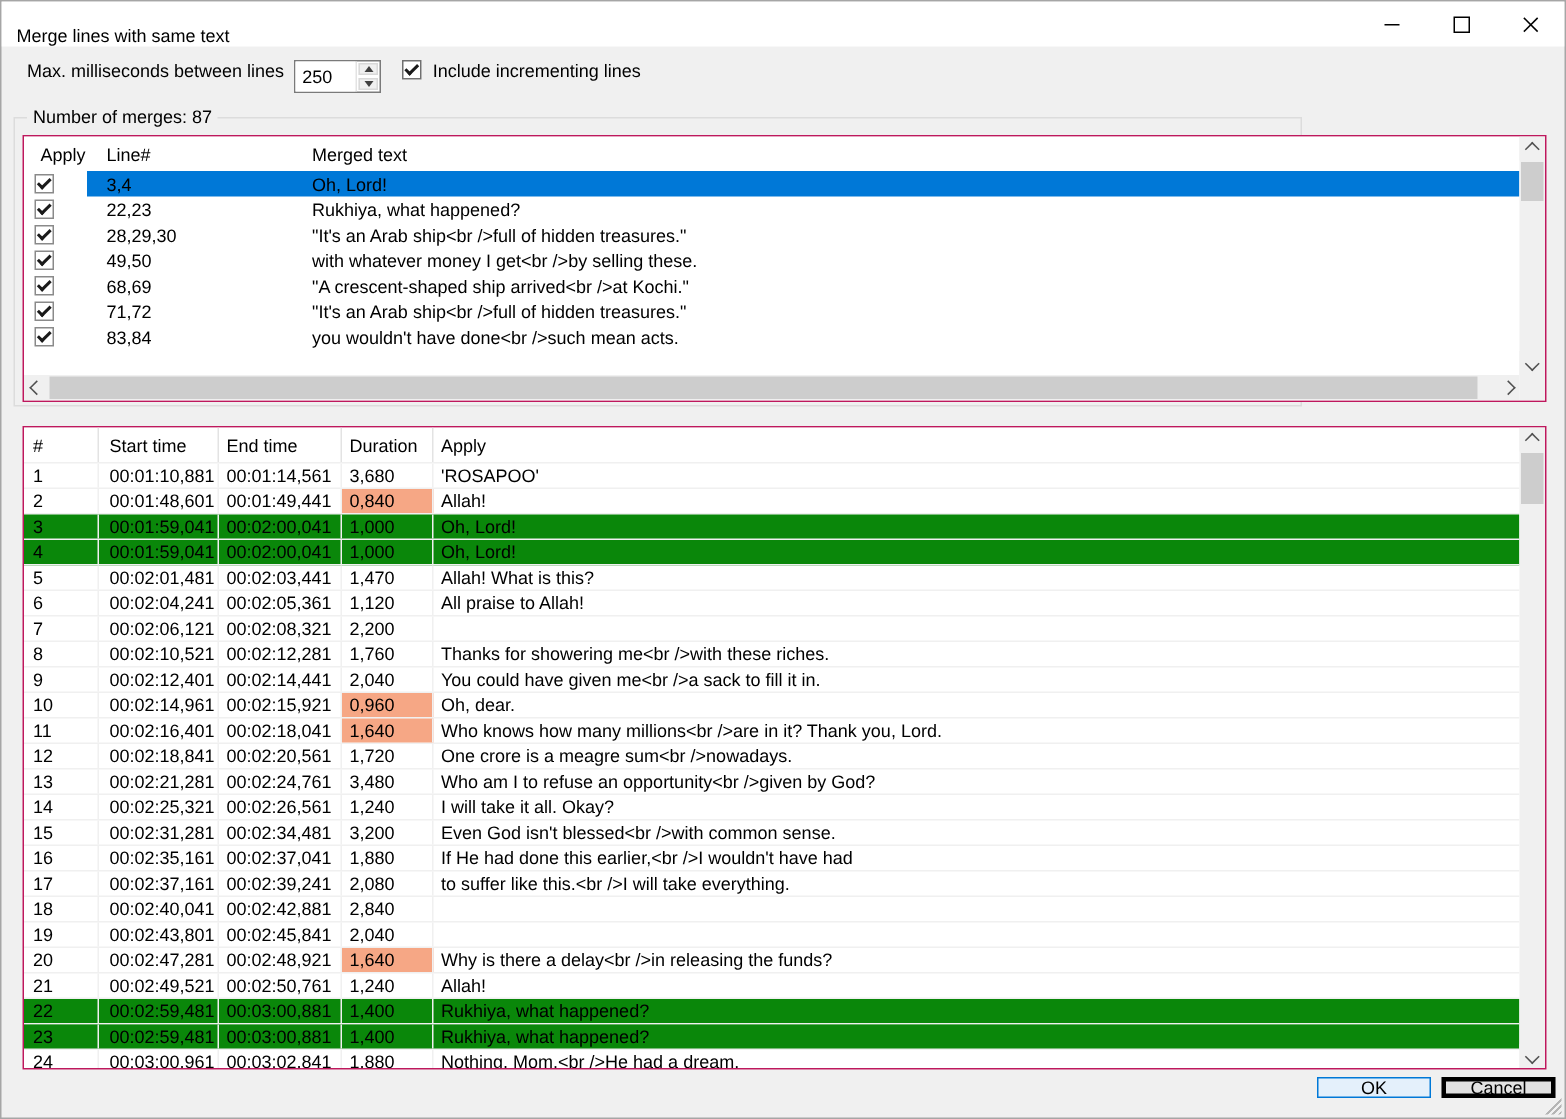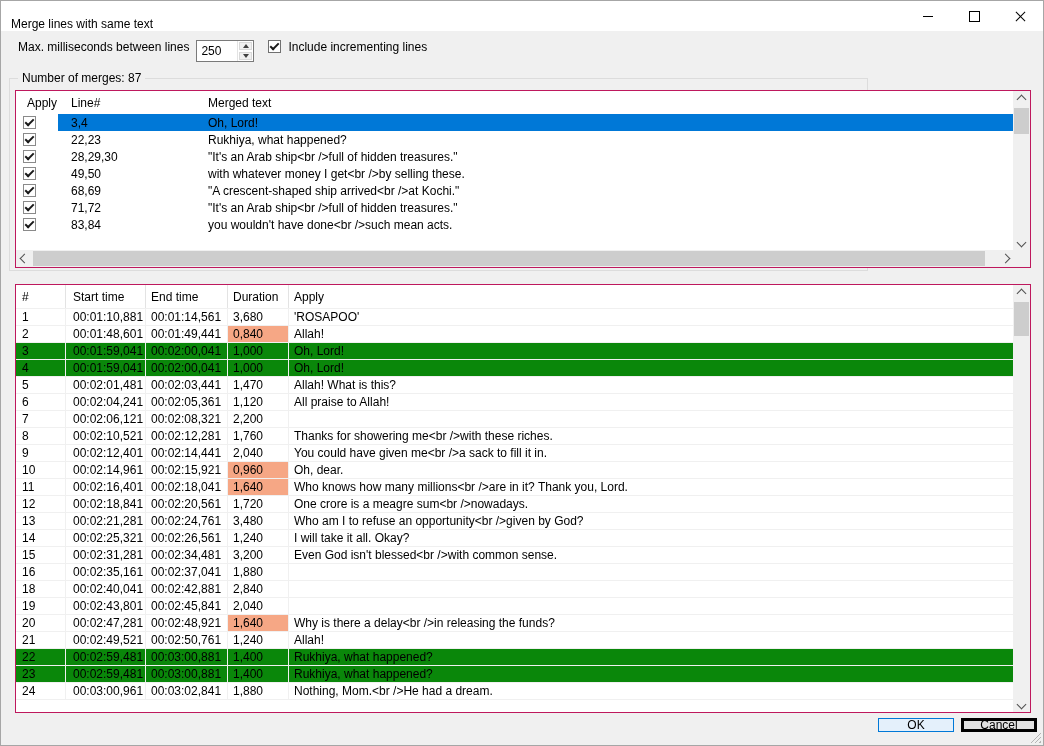--- a/index.html
+++ b/index.html
@@ -352,20 +352,28 @@
           <div class="bcell c-start">00:02:31,281</div>
           <div class="bcell c-end">00:02:34,481</div>
           <div class="bcell c-dur">3,200</div>
           <div class="bcell c-text">Even God isn't blessed&lt;br /&gt;with common sense.</div>
         </div>
         <div class="brow">
           <div class="bcell c-n">16</div>
           <div class="bcell c-start">00:02:35,161</div>
           <div class="bcell c-end">00:02:37,041</div>
           <div class="bcell c-dur">1,880</div>
+          <div class="bcell c-text">If He had done this earlier,&lt;br /&gt;I wouldn't have had</div>
+        </div>
+        <div class="brow">
+          <div class="bcell c-n">17</div>
+          <div class="bcell c-start">00:02:37,161</div>
+          <div class="bcell c-end">00:02:39,241</div>
+          <div class="bcell c-dur">2,080</div>
+          <div class="bcell c-text">to suffer like this.&lt;br /&gt;I will take everything.</div>
         </div>
         <div class="brow">
           <div class="bcell c-n">18</div>
           <div class="bcell c-start">00:02:40,041</div>
           <div class="bcell c-end">00:02:42,881</div>
           <div class="bcell c-dur">2,840</div>
         </div>
         <div class="brow">
           <div class="bcell c-n">19</div>
           <div class="bcell c-start">00:02:43,801</div>

